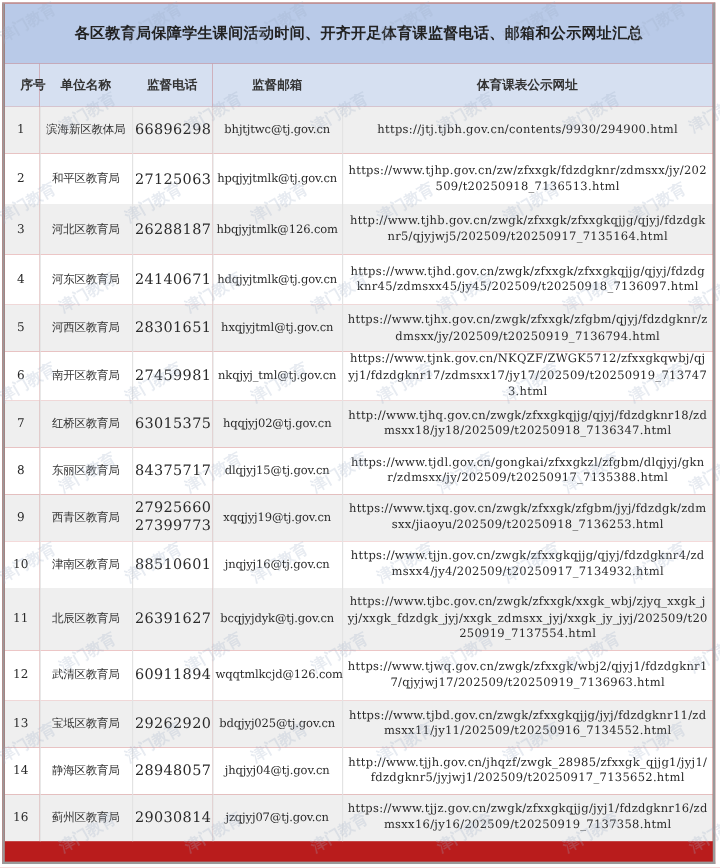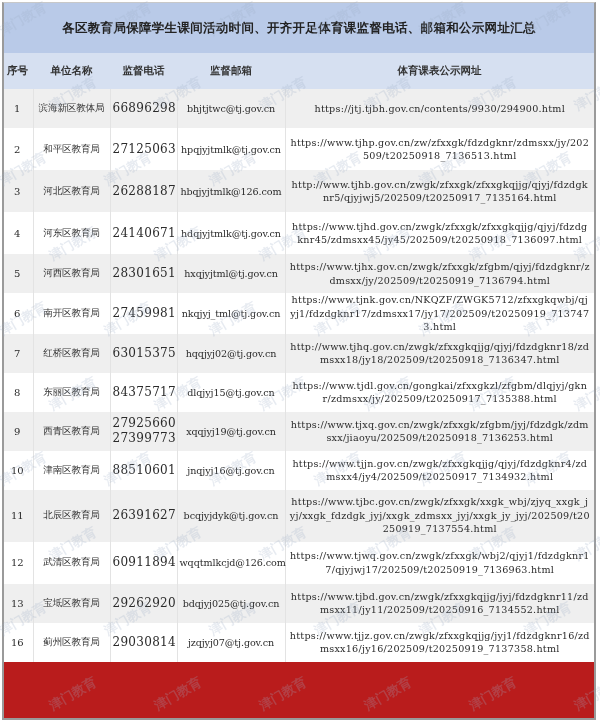--- a/index.html
+++ b/index.html
@@ -24,21 +24,21 @@
   col.c-name { width: 77px; }
   col.c-tel { width: 67px; }
   col.c-mail { width: 108px; }
   col.c-url { width: auto; }
   thead tr { background: #d6e0f1; height: 36px; }
   thead th {
     font-family: "DejaVu Sans", "Liberation Sans", sans-serif;
     font-size: 10.5px; font-weight: bold; color: #333;
     text-align: center; padding: 0; white-space: nowrap;
   }
-  thead th.h-no { text-align: left; padding-left: 3px; }
+  thead th.h-no { text-align: left; padding-left: 13px; }
   tbody tr { height: 39px; }
   tbody tr.tall { height: 42px; }
   tbody tr.xtall { height: 52px; }
   tbody tr:nth-child(odd) { background: #efefef; }
   tbody tr:nth-child(even) { background: #ffffff; }
   tbody td {
     font-size: 9.6px; color: #2a2a2a; text-align: center; padding: 0 2px;
     border-right: 1px solid #e3e3e3;
     vertical-align: middle;
   }
@@ -189,20 +189,29 @@
           <td class="url">https://www.tjwq.gov.cn/zwgk/zfxxgk/wbj2/qjyj1/fdzdgknr17/qjyjwj17/202509/t20250919_7136963.html</td>
         </tr>
         <tr>
           <td class="no">13</td>
           <td class="name">宝坻区教育局</td>
           <td class="tel">
             <span class="tel-line">29262920</span>
           </td>
           <td class="mail">bdqjyj025@tj.gov.cn</td>
           <td class="url">https://www.tjbd.gov.cn/zwgk/zfxxgkqjjg/jyj/fdzdgknr11/zdmsxx11/jy11/202509/t20250916_7134552.html</td>
+        </tr>
+        <tr>
+          <td class="no">14</td>
+          <td class="name">静海区教育局</td>
+          <td class="tel">
+            <span class="tel-line">28948057</span>
+          </td>
+          <td class="mail">jhqjyj04@tj.gov.cn</td>
+          <td class="url">http://www.tjjh.gov.cn/jhqzf/zwgk_28985/zfxxgk_qjjg1/jyj1/fdzdgknr5/jyjwj1/202509/t20250917_7135652.html</td>
         </tr>
         <tr>
           <td class="no">16</td>
           <td class="name">蓟州区教育局</td>
           <td class="tel">
             <span class="tel-line">29030814</span>
           </td>
           <td class="mail">jzqjyj07@tj.gov.cn</td>
           <td class="url">https://www.tjjz.gov.cn/zwgk/zfxxgkqjjg/jyj1/fdzdgknr16/zdmsxx16/jy16/202509/t20250919_7137358.html</td>
         </tr>

